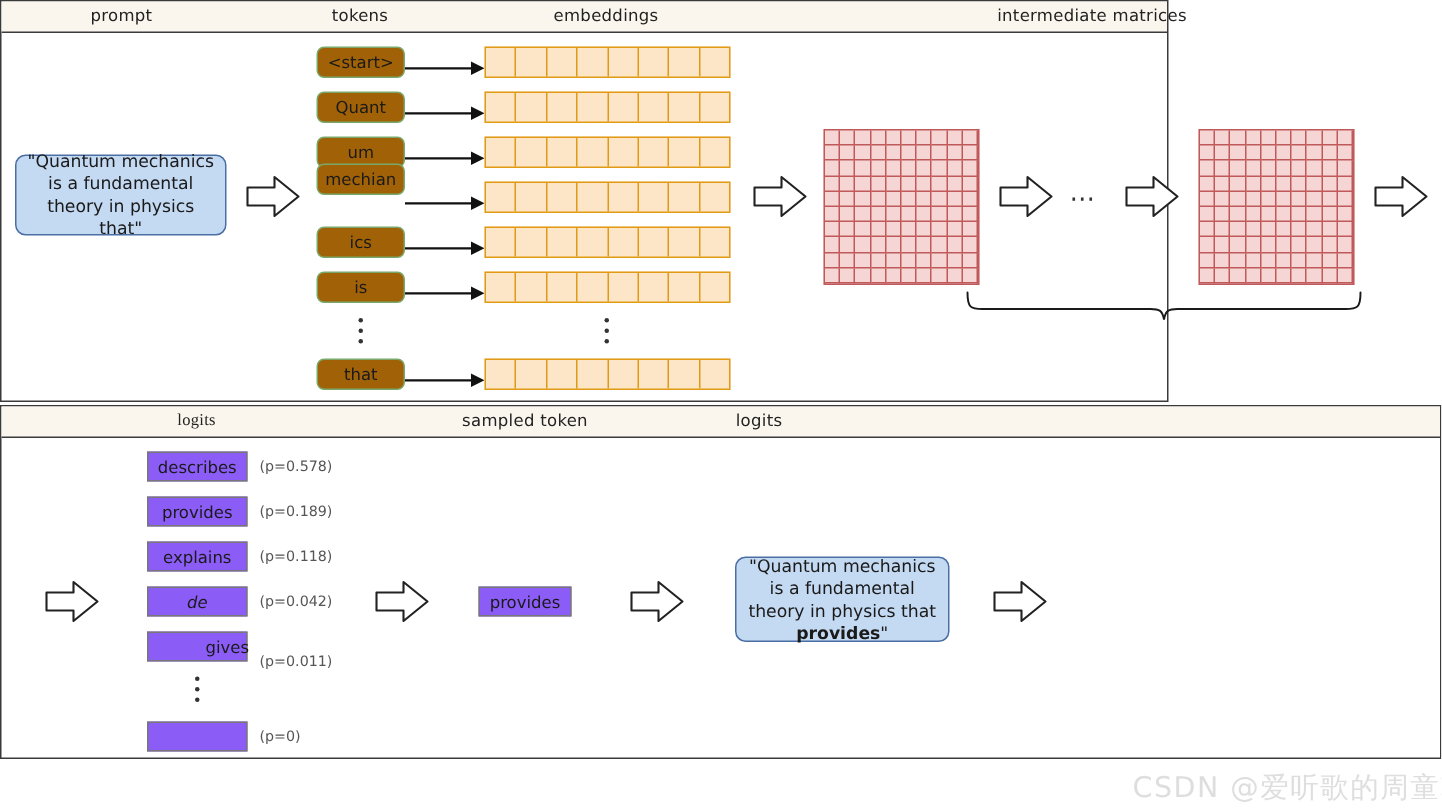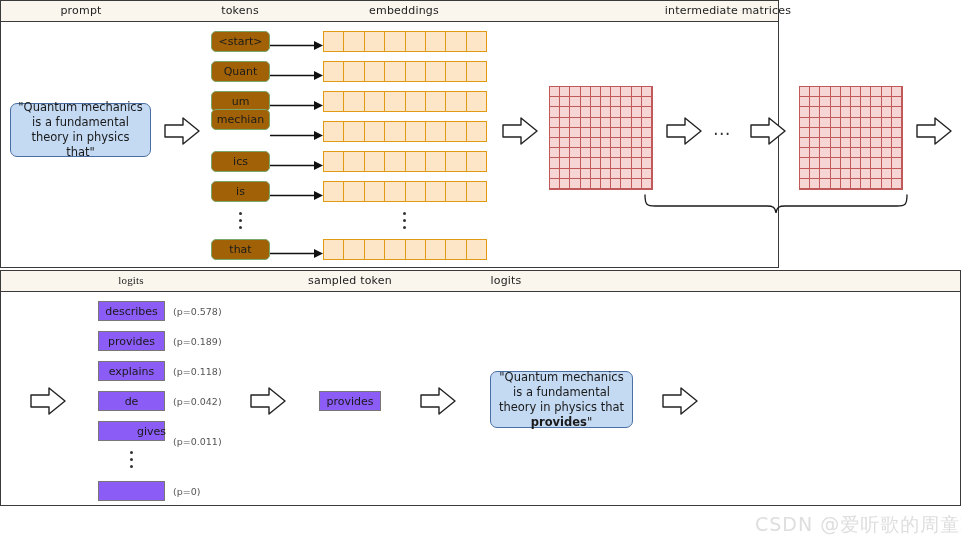--- a/index.html
+++ b/index.html
@@ -590,21 +590,21 @@
 
     <div class="logitbox" style="left:97px; top:30px;">describes</div>
     <div class="prob" style="left:172px; top:35px;">(p=0.578)</div>
 
     <div class="logitbox" style="left:97px; top:60px;">provides</div>
     <div class="prob" style="left:172px; top:65px;">(p=0.189)</div>
 
     <div class="logitbox" style="left:97px; top:90px;">explains</div>
     <div class="prob" style="left:172px; top:95px;">(p=0.118)</div>
 
-    <div class="logitbox" style="left:97px; top:120px;">de</div>
+    <div class="logitbox" style="left:97px; top:120px;font-style:italic;">de</div>
     <div class="prob" style="left:172px; top:125px;">(p=0.042)</div>
 
     <div class="logitbox" style="left:97px; top:150px;padding-left:40px;">gives</div>
     <div class="prob" style="left:172px; top:165px;">(p=0.011)</div>
 
     <div class="vdots" style="left:129px; top:180px;">
       <u></u>
         <u></u>
         <u></u>
     </div>

